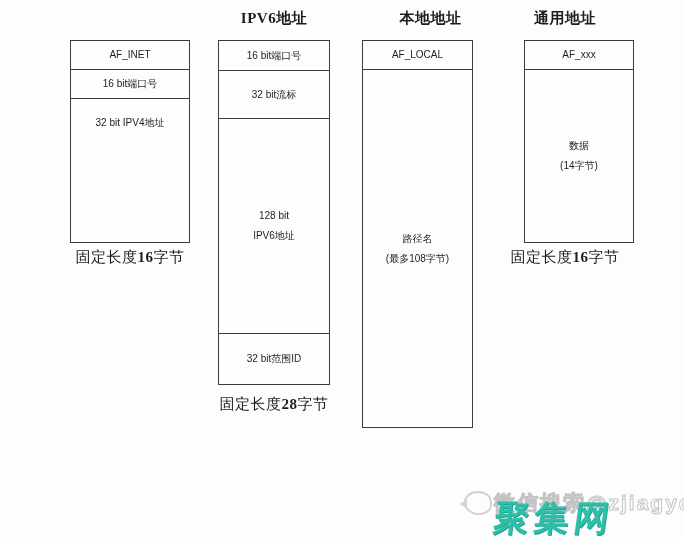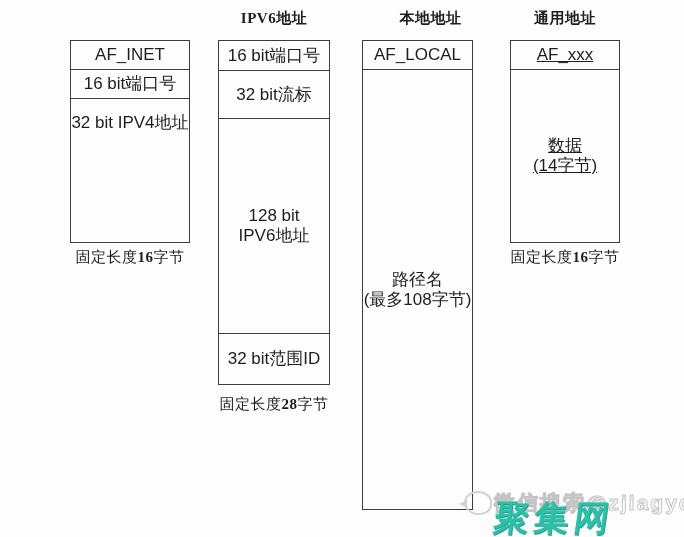--- a/index.html
+++ b/index.html
@@ -26,28 +26,28 @@
 
   .box{
     position:absolute;top:40px;
     border:1.5px solid #3c3c3c;
     background:#fdfdfd;
     box-sizing:border-box;
     display:flex;flex-direction:column;
   }
   .b1{left:70px;width:120px;height:203px;}
   .b2{left:218px;width:112px;height:345px;}
-  .b3{left:362px;width:111px;height:470px;}
-  .b4{left:510px;width:110px;height:203px;text-decoration:underline;}
+  .b3{left:362px;width:111px;height:388px;}
+  .b4{left:524px;width:110px;height:203px;}
 
   .row{
     box-sizing:border-box;
     display:flex;flex-direction:column;
     align-items:center;justify-content:center;
-    font-size:17px;line-height:20px;
+    font-size:10px;line-height:20px;
     text-align:center;
     flex:0 0 auto;
   }
   .row + .row{border-top:1.5px solid #3c3c3c;}
   .row .ln{display:block;}
   .h28{height:28px;}
   .h29{height:29px;}
   .h48{height:48px;}
   .fill{flex:1 1 auto;}
 

